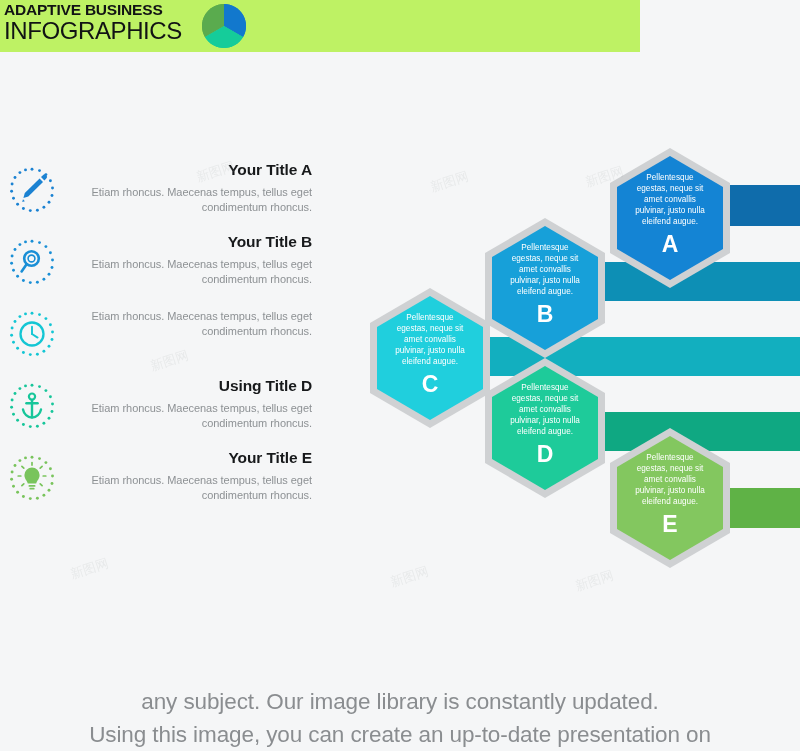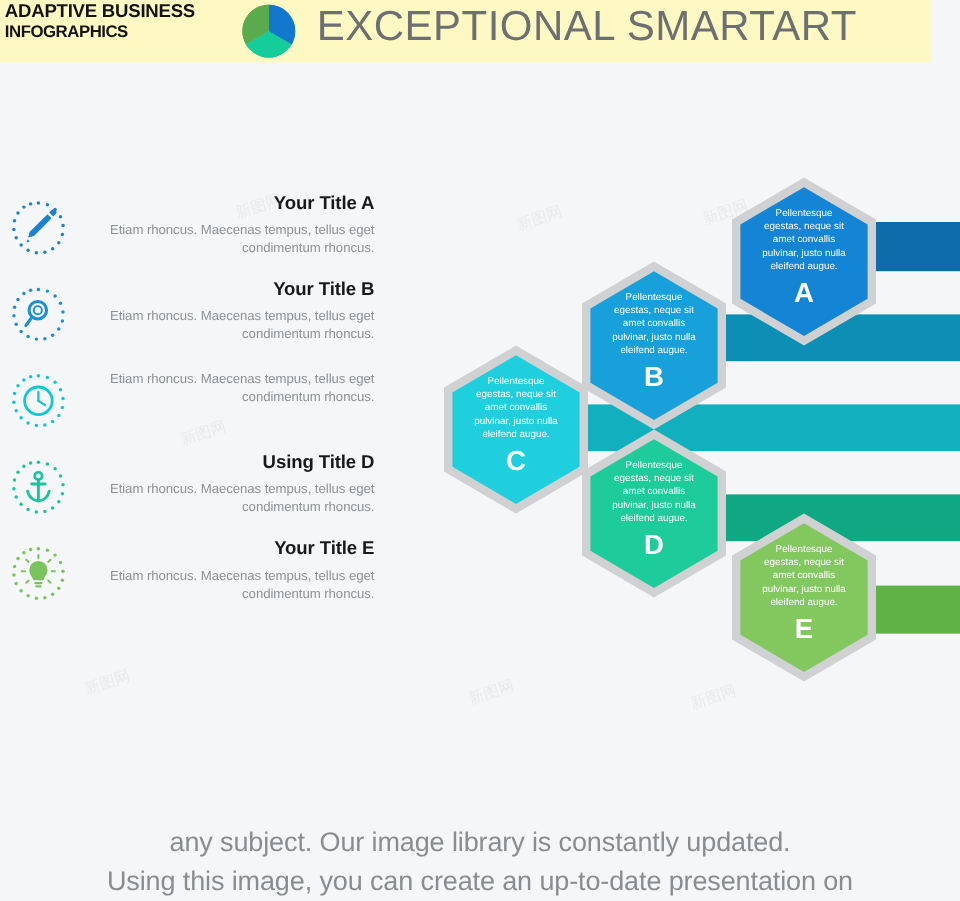--- a/index.html
+++ b/index.html
@@ -12,40 +12,40 @@
     background: #f5f6f7;
     font-family: "Liberation Sans", sans-serif;
     overflow: hidden;
     position: relative;
   }
 
   
   #header {
     position: absolute;
     left: 0; top: 0;
-    width: 776px; height: 52px;
-    background: #fef9c3;
+    width: 640px; height: 52px;
+    background: #bef264;
   }
   #brand-block {
     position: absolute;
     left: 4px; top: 2px;
     width: 190px;
     text-align: left;
     line-height: 1.0;
   }
   #brand-line1 {
     font-size: 15.5px;
     font-weight: bold;
     letter-spacing: -0.2px;
     color: #111314;
     display: block;
   }
   #brand-line2 {
-    font-size: 14px;
-    font-weight: bold;
+    font-size: 24px;
+    font-weight: normal;
     letter-spacing: -0.4px;
     color: #111314;
     display: block;
     margin-top: 1px;
   }
   #brand-logo {
     position: absolute;
     left: 201px; top: 3px;
     width: 46px; height: 46px;
   }
@@ -156,21 +156,20 @@
     <svg width="46" height="46" viewBox="0 0 46 46">
       <path d="M23 23 L23 1 A22 22 0 0 1 42.05 34 Z" fill="#1278cd"></path>
       <path d="M23 23 L42.05 34 A22 22 0 0 1 3.95 34 Z" fill="#15cc9a"></path>
       <path d="M23 23 L3.95 34 A22 22 0 0 1 23 1 Z" fill="#5aab4e"></path>
       <path d="M23 23 L42.05 34 A22 22 0 0 0 23 1 Z" fill="#1278cd"></path>
       <path d="M23 23 L23 1 A22 22 0 0 0 3.95 34 Z" fill="#5aab4e"></path>
       <path d="M23 23 L3.95 34 A22 22 0 0 0 42.05 34 Z" fill="#15cc9a"></path>
     </svg>
   </div>
 
-  <div id="header-title">EXCEPTIONAL SMARTART</div>
 </div>
 
 <div id="feature-list">
 
   <div class="feature-item">
     <div class="feature-icon-wrap">
       <svg width="48" height="48" viewBox="0 0 48 48">
         <g fill="#1b82d2">
           <circle cx="24" cy="3.2" r="1.45"></circle>
             <circle cx="31.5" cy="4.6" r="1.45"></circle>

